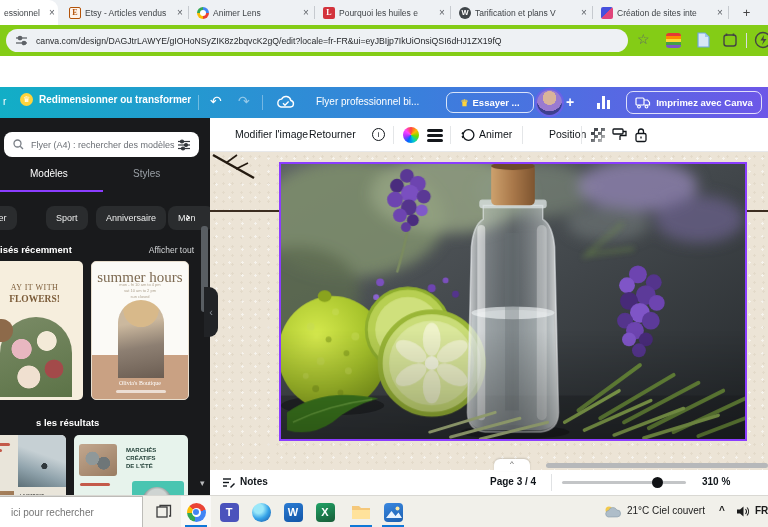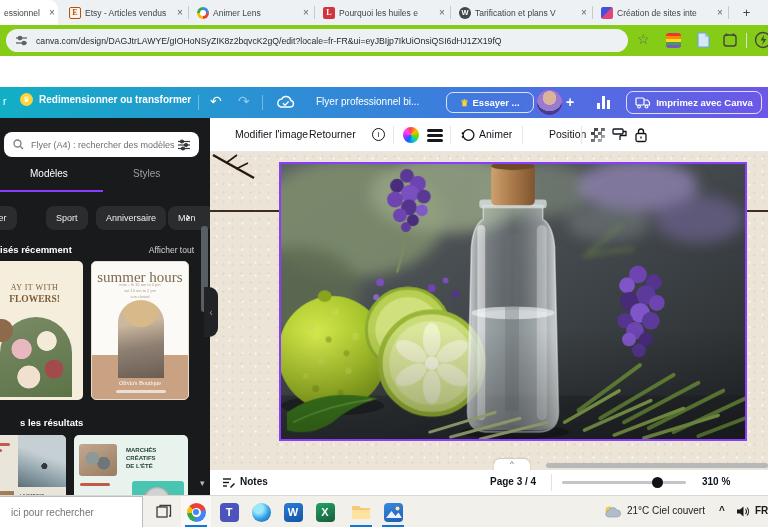--- a/index.html
+++ b/index.html
@@ -304,21 +304,21 @@
       <div style="position:absolute;left:0;right:0;top:26px;text-align:center;font-size:4px;color:#b0a492;">sat   10 am to 2 pm</div>
       <div style="position:absolute;left:0;right:0;top:32px;text-align:center;font-size:4px;color:#b0a492;">sun   closed</div>
       <div style="position:absolute;left:0;top:93px;width:100%;height:46px;background:#c9a183;"></div>
       <div style="position:absolute;left:26px;top:38px;width:46px;height:78px;border-radius:23px 23px 0 0;
         background:radial-gradient(circle at 50% 12%,#d8b98a 0 24%,transparent 25%),
                    linear-gradient(170deg,#cbb89e 0 30%,#8d7f72 60%,#6b5d52);"></div>
       <div class="serif" style="position:absolute;left:0;right:0;top:118px;text-align:center;font-size:6px;color:#fff;">Olivia's Boutique</div>
       <div style="position:absolute;left:24px;top:128px;width:50px;height:3px;background:rgba(255,255,255,.65);border-radius:2px;"></div>
     </div>
 
-    <span class="abs shead" style="left:0;top:299px;padding-left:20px;">s les résultats</span>
+    <span class="abs shead" style="left:16px;top:299px;padding-left:20px;">s les résultats</span>
 
     <div class="card" style="left:-30px;top:317px;width:96px;height:112px;background:#e9e5da;">
       <div style="position:absolute;left:6px;top:8px;width:34px;height:3px;background:#c45a4a;border-radius:2px;"></div>
       <div style="position:absolute;left:6px;top:14px;width:26px;height:3px;background:#c45a4a;border-radius:2px;"></div>
       <div style="position:absolute;left:48px;top:0;width:48px;height:52px;
         background:radial-gradient(circle at 55% 60%,#30383c 0 7%,transparent 8%),
                    linear-gradient(200deg,#c6d0d4 0 40%,#8fa2ab 70%,#5d7078);"></div>
       <div style="position:absolute;left:6px;top:56px;width:38px;height:48px;
         background:linear-gradient(160deg,#b08a64,#6e4c33);"></div>
       <div style="position:absolute;left:50px;top:58px;width:42px;font-size:4px;font-weight:bold;color:#3a3a38;line-height:1.5;">LA MARQUE COSMÉTIQUE PRÉFÉRÉE DES SURFEURS ET DES AMOUREUX DE L'OCÉAN</div>

